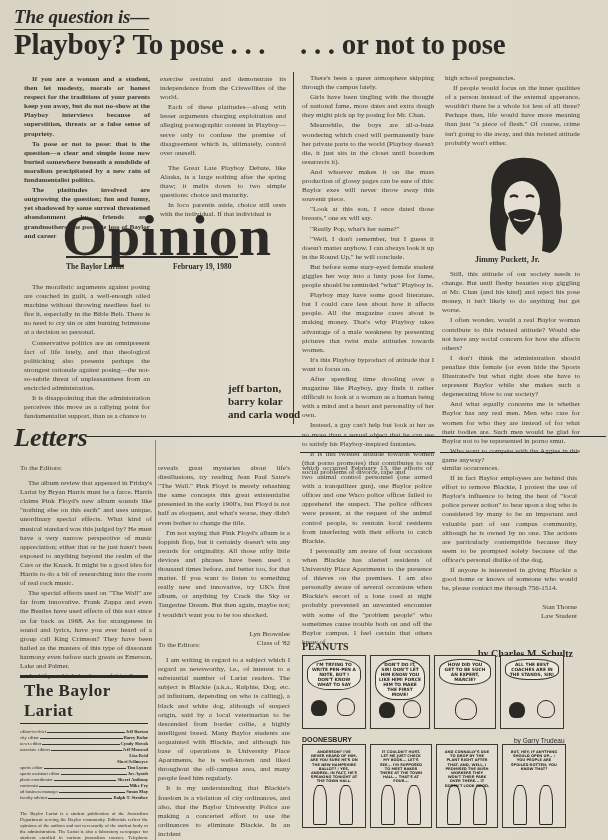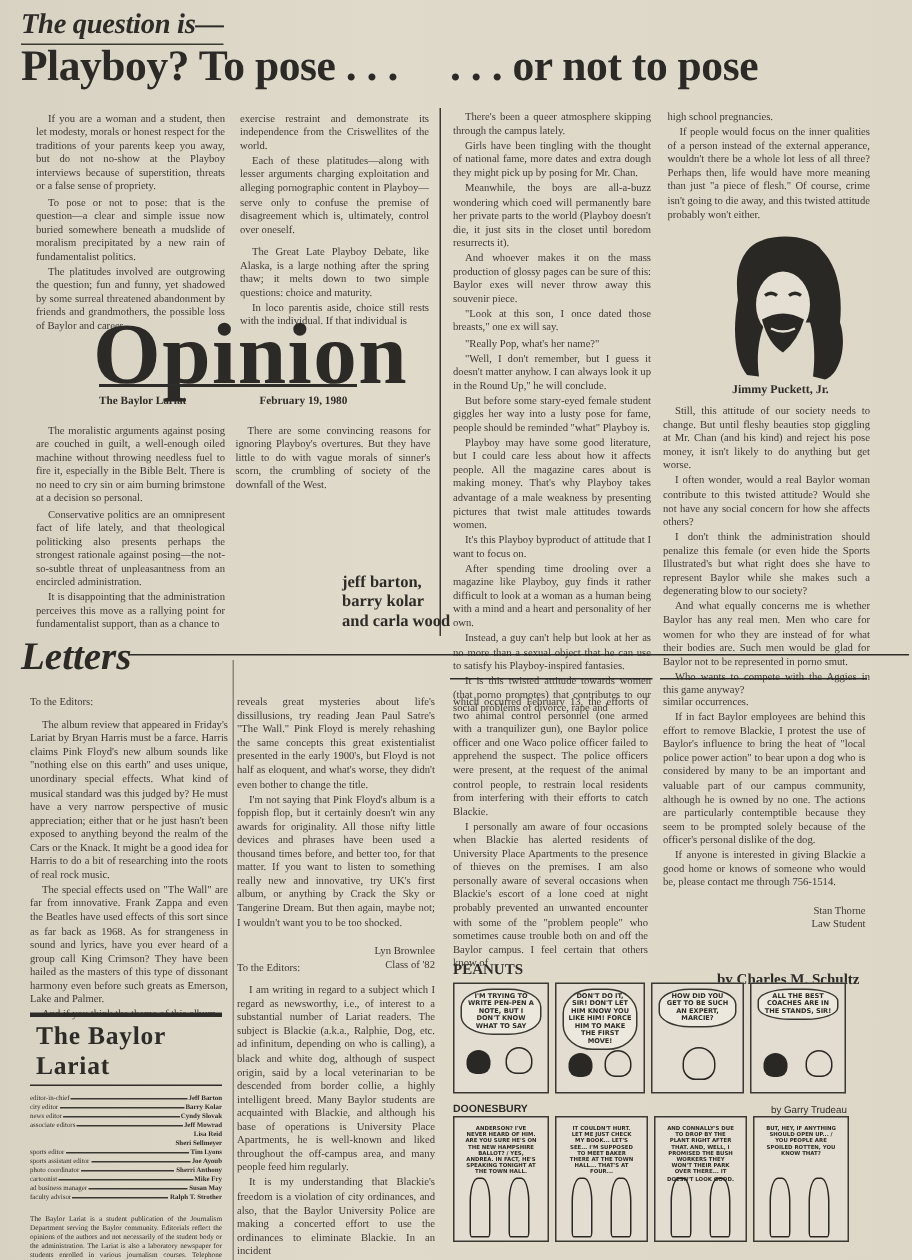--- a/index.html
+++ b/index.html
@@ -33,32 +33,32 @@
   .staff .row .dots { flex: 1; border-bottom: 0.6px solid #3a3833; margin: 0 1px; height: 3px; }
   .staff .row .name { white-space: nowrap; font-weight: bold; }
   .staff .row.noline { justify-content: flex-end; }
   .lariat-note { font-size: 4.8px; line-height: 6.1px; margin-top: 10px; text-align: justify; }
   .comic-title { font-weight: bold; }
   .strip { position: absolute; display: flex; gap: 4px; }
   .panel { position: relative; border: 1px solid #3a3833; background: #e2ddd0; overflow: hidden; }
   .bubble { position: absolute; left: 4px; right: 4px; top: 3px; border: 1px solid #3a3833; border-radius: 40%; background: #ece8dd; font-family: "DejaVu Sans", sans-serif; font-size: 4.4px; line-height: 5px; text-align: center; padding: 2px 3px; font-weight: bold; }
   .fig { position: absolute; border-radius: 50% 50% 40% 40%; }
   .photo { left: 470px; top: 155px; width: 108px; height: 100px; }
-  .caption { font-size: 8px; font-weight: bold; margin-left: 13px; }
+  .caption { font-size: 8px; font-weight: bold; }
 </style>
 </head>
 <body>
 
 <div class="page">
 
   <div class="abs kicker">The question is—</div>
   <div class="abs headline" style="left:14px;">Playboy? To pose . . .</div>
   <div class="abs headline" style="left:300px;">. . . or not to pose</div>
 
-  <div class="abs col" style="left:24px; top:75px; width:126px;">
+  <div class="abs col" style="left:24px; top:75px; width:126px;font-weight:bold;">
     <p>If you are a woman and a student, then let modesty, morals or honest respect for the traditions of your parents keep you away, but do not no-show at the Playboy interviews because of superstition, threats or a false sense of propriety.</p>
     <p>To pose or not to pose: that is the question—a clear and simple issue now buried somewhere beneath a mudslide of moralism precipitated by a new rain of fundamentalist politics.</p>
     <p>The platitudes involved are outgrowing the question; fun and funny, yet shadowed by some surreal threatened abandonment by friends and grandmothers, the possible loss of Baylor and career</p>
   </div>
 
   <div class="abs col" style="left:160px; top:75px; width:126px;">
     <p class="noind">exercise restraint and demonstrate its independence from the Criswellites of the world.</p>
     <p>Each of these platitudes—along with lesser arguments charging exploitation and alleging pornographic content in Playboy—serve only to confuse the premise of disagreement which is, ultimately, control over oneself.</p>
     <p style="margin-top:6px;">The Great Late Playboy Debate, like Alaska, is a large nothing after the spring thaw; it melts down to two simple questions: choice and maturity.</p>
     <p>In loco parentis aside, choice still rests with the individual. If that individual is</p>
@@ -70,21 +70,20 @@
   <div class="abs opinion-line"></div>
   <div class="abs masthead-small" style="left:66px;">The Baylor Lariat</div>
   <div class="abs masthead-small" style="left:173px;">February 19, 1980</div>
 
   <div class="abs col" style="left:24px; top:283px; width:126px;">
     <p>The moralistic arguments against posing are couched in guilt, a well-enough oiled machine without throwing needless fuel to fire it, especially in the Bible Belt. There is no need to cry sin or aim burning brimstone at a decision so personal.</p>
     <p>Conservative politics are an omnipresent fact of life lately, and that theological politicking also presents perhaps the strongest rationale against posing—the not-so-subtle threat of unpleasantness from an encircled administration.</p>
     <p>It is disappointing that the administration perceives this move as a rallying point for fundamentalist support, than as a chance to</p>
   </div>
   <div class="abs col" style="left:157px; top:283px; width:130px;">
-    <p>There are some convincing reasons for ignoring Playboy's overtures. But they have little to do with vague morals of sinner's scorn, the crumbling of society of the downfall of the West.</p>
   </div>
   <div class="abs sig" style="left:228px; top:382px;">
     <div>jeff barton,</div>
     <div>barry kolar</div>
     <div>and carla wood</div>
   </div>
 
   <div class="abs col" style="left:302px; top:74px; width:132px;font-family:Liberation Serif, serif;">
     <p>There's been a queer atmosphere skipping through the campus lately.</p>
     <p>Girls have been tingling with the thought of national fame, more dates and extra dough they might pick up by posing for Mr. Chan.</p>
@@ -115,21 +114,21 @@
       <path d="M44 64 q8 4 16 0" stroke="#e4dfd2" stroke-width="1.5" fill="none"></path>
     </svg>
   </div>
   <div class="abs caption" style="left:475px; top:255px;">Jimmy Puckett, Jr.</div>
 
   <div class="abs col" style="left:442px; top:270px; width:138px;">
     <p>Still, this attitude of our society needs to change. But until fleshy beauties stop giggling at Mr. Chan (and his kind) and reject his pose money, it isn't likely to do anything but get worse.</p>
     <p>I often wonder, would a real Baylor woman contribute to this twisted attitude? Would she not have any social concern for how she affects others?</p>
     <p>I don't think the administration should penalize this female (or even hide the Sports Illustrated's but what right does she have to represent Baylor while she makes such a degenerating blow to our society?</p>
     <p>And what equally concerns me is whether Baylor has any real men. Men who care for women for who they are instead of for what their bodies are. Such men would be glad for Baylor not to be represented in porno smut.</p>
-    <p>Who wants to compete with the Aggies in this game anyway?</p>
+    <p>Who want to compete with the Aggies in this game anyway?</p>
   </div>
 
   <div class="abs letters">Letters</div>
   <div class="abs letters-line"></div>
   <div class="hrule" style="left:300px; top:452px; width:135px; height:1px;"></div>
   <div class="hrule" style="left:440px; top:452px; width:138px; height:1px;"></div>
 
   <div class="abs col" style="left:20px; top:464px; width:132px;">
     <p class="noind" style="margin-bottom:6px;">To the Editors:</p>
     <p>The album review that appeared in Friday's Lariat by Bryan Harris must be a farce. Harris claims Pink Floyd's new album sounds like "nothing else on this earth" and uses unique, unordinary special effects. What kind of musical standard was this judged by? He must have a very narrow perspective of music appreciation; either that or he just hasn't been exposed to anything beyond the realm of the Cars or the Knack. It might be a good idea for Harris to do a bit of researching into the roots of real rock music.</p>

